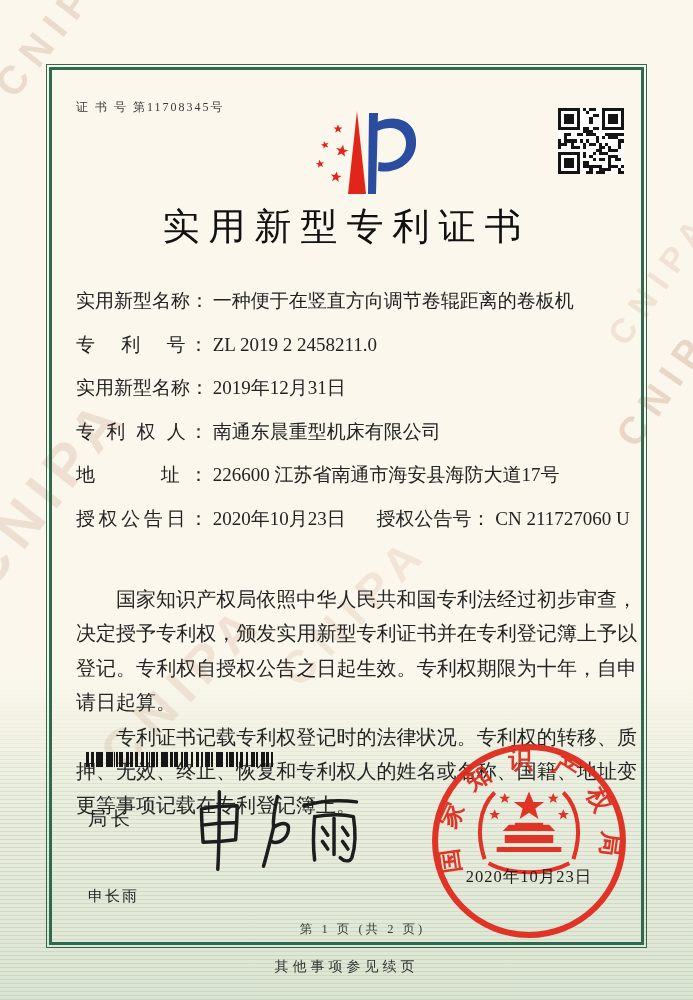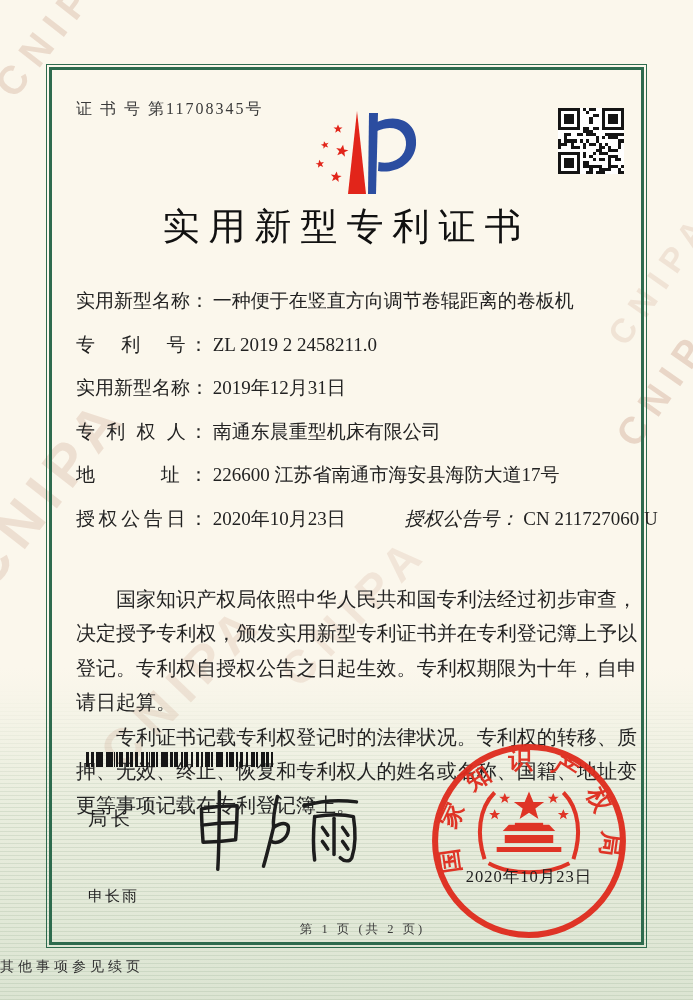--- a/index.html
+++ b/index.html
@@ -33,52 +33,52 @@
   .wm4{left:88px;top:740px;font-size:52px;transform:rotate(-46deg);opacity:.18;}
   .wm5{left:268px;top:660px;font-size:46px;transform:rotate(-46deg);opacity:.16;}
   .wm6{left:600px;top:330px;font-size:34px;transform:rotate(-55deg);opacity:.18;}
   
   .frame{
     position:absolute;left:46px;top:64px;right:46px;bottom:52px;z-index:2;
     border:1px solid #2e6b4e;padding:2px;box-sizing:border-box;pointer-events:none;
   }
   .frame-inner{width:100%;height:100%;box-sizing:border-box;border:3px solid #2e6b4e;}
   .content{position:absolute;inset:0;z-index:3;}
-  .cert-no{position:absolute;left:76px;top:99px;font-size:16px;letter-spacing:2px;color:#3a3a3a;}
+  .cert-no{position:absolute;left:76px;top:99px;font-size:12px;letter-spacing:2px;color:#3a3a3a;}
   .logo{position:absolute;left:282px;top:103px;width:140px;height:102px;}
   .qr{position:absolute;left:558px;top:108px;width:66px;height:66px;}
   .title{
     position:absolute;left:0;right:0;top:202px;text-align:center;
     font-size:37px;font-weight:normal;letter-spacing:9px;color:#111;
   }
   .fields{position:absolute;left:76px;right:56px;top:288px;font-size:19px;}
   .field-row{margin-bottom:18.5px;line-height:25px;white-space:nowrap;}
   .flabel{display:inline-block;width:132px;text-align:justify;text-align-last:justify;color:#222;vertical-align:top;}
   .fvalue{color:#222;}
-  .flabel2{color:#222;margin-left:54px;font-style:italic;}
+  .flabel2{color:#222;margin-left:26px;}
   .paragraphs{position:absolute;left:76px;right:56px;top:582px;font-size:20px;line-height:1.72;color:#242424;text-align:justify;}
   .paragraphs p{margin:0;text-indent:2em;}
   .barcode{
     position:absolute;left:86px;top:752px;width:187px;height:15px;
     background:
       repeating-linear-gradient(90deg,#161616 0 2px,transparent 2px 5px),
       repeating-linear-gradient(90deg,#161616 0 1px,transparent 1px 7px),
       repeating-linear-gradient(90deg,#161616 0 3px,transparent 3px 11px);
   }
   .signer-title{position:absolute;left:88px;top:806px;font-size:19px;letter-spacing:4px;color:#222;}
   .signer-name{position:absolute;left:88px;top:840px;font-size:15px;letter-spacing:2px;color:#222;margin-top:47px;}
   .signature{position:absolute;left:186px;top:778px;width:186px;height:102px;}
   .seal{position:absolute;left:428px;top:740px;width:202px;height:202px;opacity:.95;}
   .seal svg{position:absolute;inset:0;}
   .seal-date{
     position:absolute;left:0;right:0;top:126px;text-align:center;
     font-size:16.5px;color:#141414;letter-spacing:1px;white-space:nowrap;
   }
   .page-num{position:absolute;left:0;right:0;top:921px;text-align:center;font-size:12.5px;letter-spacing:3px;color:#3c3c3c;padding-left:32px;}
-  .continuation{position:absolute;left:0;right:0;top:958px;text-align:left;font-size:14px;letter-spacing:4px;color:#333;}
+  .continuation{position:absolute;left:0;right:0;top:958px;text-align:center;font-size:14px;letter-spacing:4px;color:#333;}
 </style>
 </head>
 <body>
 
 <div class="texture-bottom"></div>
 <div class="texture-lines"></div>
 
 <span class="wm wm1">CNIPA</span>
 <span class="wm wm2">CNIPA</span>
 <span class="wm wm3">CNIPA</span>

